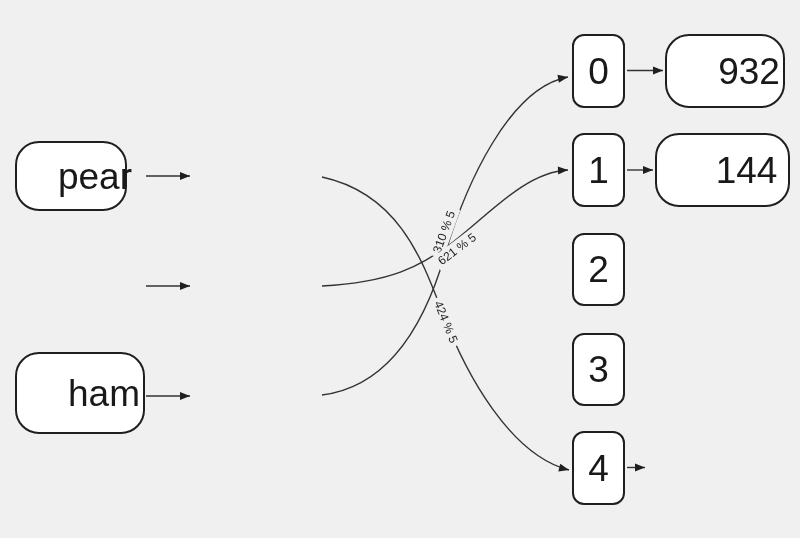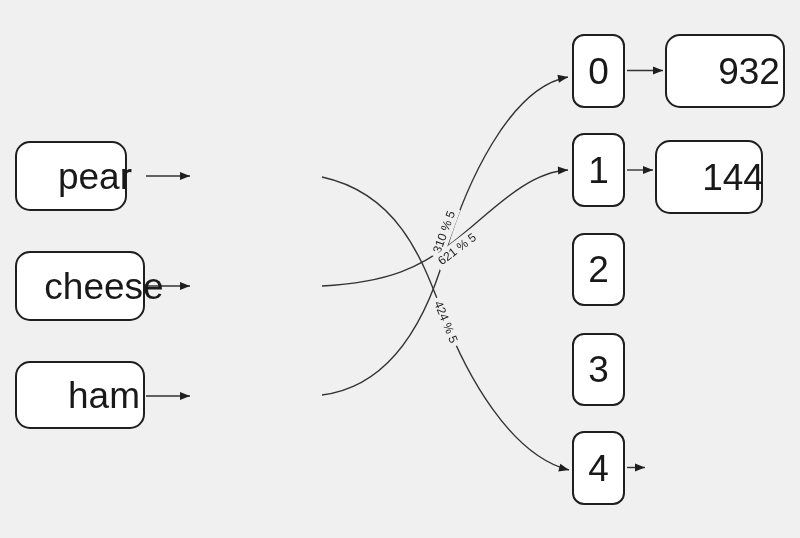--- a/index.html
+++ b/index.html
@@ -39,21 +39,21 @@
     box-sizing: border-box;
     background: #ffffff;
     border: 2px solid #1f1f1f;
     display: flex;
     align-items: center;
     justify-content: center;
     color: #191919;
     font-size: 37px;
     line-height: 1;
   }
-  .node.big { border-radius: 15px; padding-left: 48px; }
+  .node.big { border-radius: 24px; padding-left: 48px; }
   .node.bucket { border-radius: 12px; }
 </style>
 </head>
 <body>
 
 <div class="canvas">
 
   <svg class="edges" viewBox="0 0 800 538" xmlns="http://www.w3.org/2000/svg">
     <defs>
       <marker id="arrow" markerUnits="userSpaceOnUse" markerWidth="12" markerHeight="10" refX="11" refY="5" orient="auto">
@@ -83,24 +83,21 @@
     </g>
     <g transform="translate(446,322) rotate(68)">
       <rect class="edge-label-halo" x="-26" y="-8" width="52" height="16"></rect>
       <text class="edge-label-text" dominant-baseline="central">424 % 5</text>
     </g>
   </svg>
 
   <div class="node big" style="left:15px;  top:141px; width:112px; height:70px">
     <span>pear</span>
   </div>
-  <div class="node big" style="left:15px;  top:251px; width:130px; height:70px">
-    <span>cheese</span>
-  </div>
-  <div class="node big" style="left:15px;  top:361px; width:130px; height:68px">
+  <div class="node big" style="left:15px;  top:352px; width:130px; height:82px">
     <span>ham</span>
   </div>
 
 
   <div class="node bucket" style="left:572px; top:34px;  width:53px; height:74px">
     <span>0</span>
   </div>
   <div class="node bucket" style="left:572px; top:133px; width:53px; height:74px">
     <span>1</span>
   </div>
@@ -110,17 +107,17 @@
   <div class="node bucket" style="left:572px; top:333px; width:53px; height:73px">
     <span>3</span>
   </div>
   <div class="node bucket" style="left:572px; top:431px; width:53px; height:74px">
     <span>4</span>
   </div>
 
   <div class="node big" style="left:665px; top:34px;  width:120px; height:74px">
     <span>932</span>
   </div>
-  <div class="node big" style="left:655px; top:140px; width:108px; height:74px">
+  <div class="node big" style="left:655px; top:133px; width:135px; height:74px">
     <span>144</span>
   </div>
 
 </div>
 
 </body></html>

